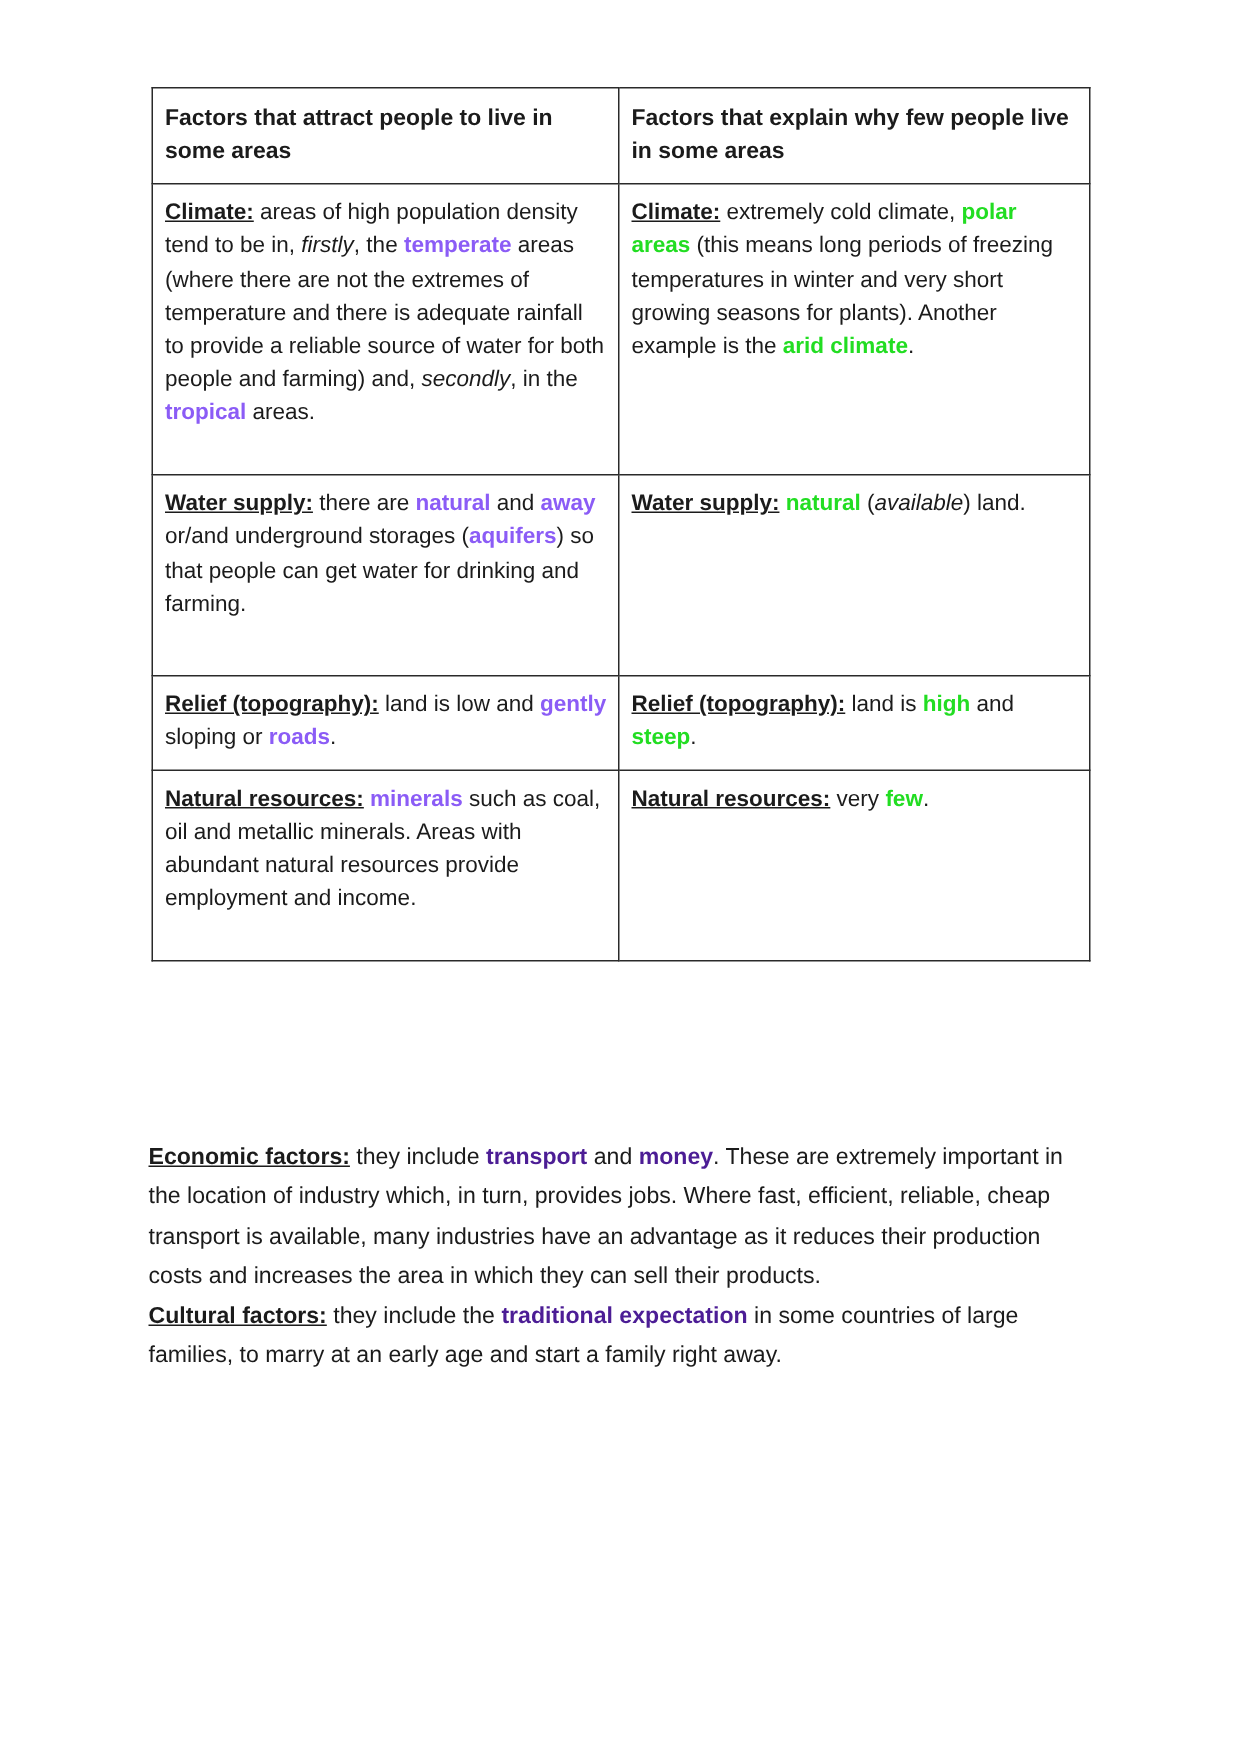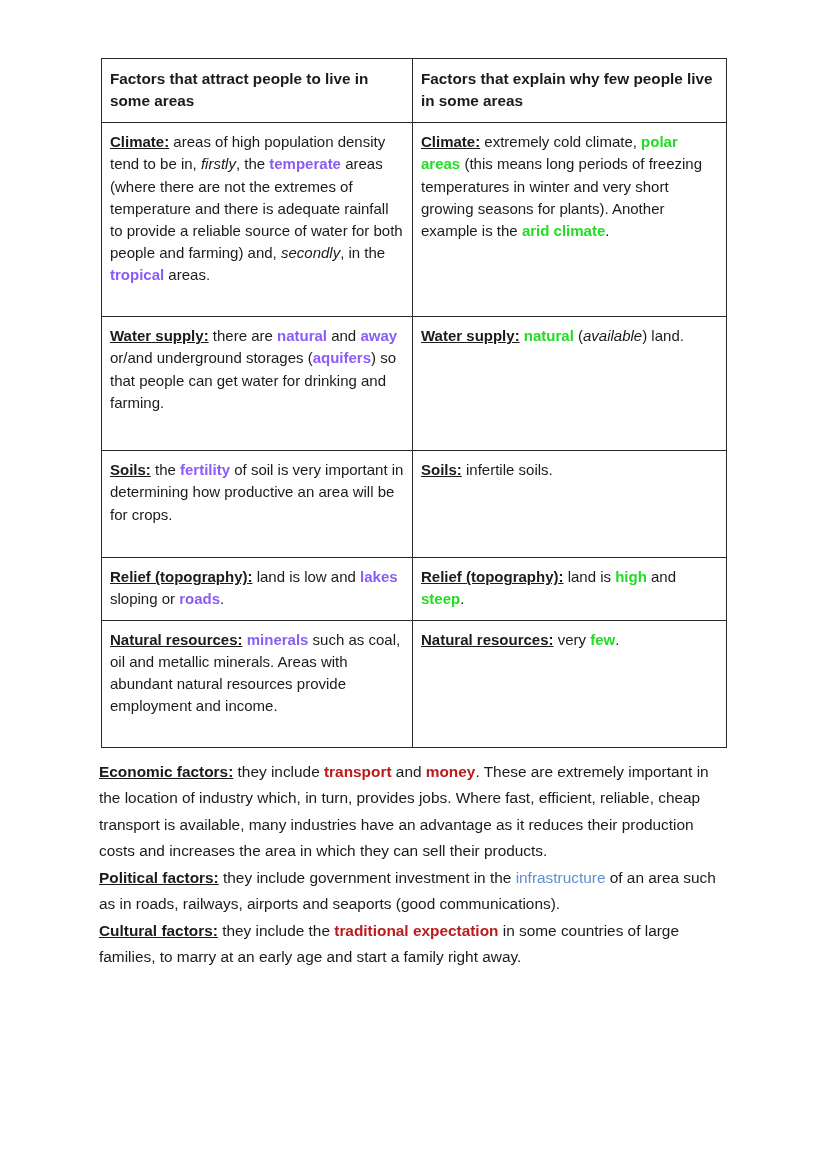--- a/index.html
+++ b/index.html
@@ -53,21 +53,21 @@
   
   #notes{
     position:absolute;
     left:99px; top:759px;
     width:626px;
     font-size:15.4px;
     line-height:1.72;
     color:#1b1b1b;
   }
   #notes p{ margin:0; }
-  .pb{ font-weight:bold; color:#b91c1c; }      
+  .pb{ font-weight:bold; color:#4c1d95; }      
   .pbn{ font-weight:normal; color:#5b8fd4; }   
 </style>
 </head>
 <body>
 
 <div id="page">
 
   <table id="factors-table">
     <colgroup>
         <col class="c1">
@@ -94,32 +94,24 @@
 
       <tr class="row-2">
         <td>
           <span class="lead">Water supply:</span><span> there are <span class="kb">natural</span> and <span class="kb">away</span> or/and underground storages (<span class="kb">aquifers</span>) so that people can get water for drinking and farming.</span>
         </td>
         <td>
           <span class="lead">Water supply:</span><span> <span class="kg">natural</span> (<span class="it">available</span>) land.</span>
         </td>
       </tr>
 
-      <tr class="row-3">
-        <td>
-          <span class="lead">Soils:</span><span> the <span class="kb">fertility</span> of soil is very important in determining how productive an area will be for crops.</span>
-        </td>
-        <td>
-          <span class="lead">Soils:</span><span> infertile soils.</span>
-        </td>
-      </tr>
 
       <tr class="row-4">
         <td>
-          <span class="lead">Relief (topography):</span><span> land is low and <span class="kb">lakes</span> sloping or <span class="kb">roads</span>.</span>
+          <span class="lead">Relief (topography):</span><span> land is low and <span class="kb">gently</span> sloping or <span class="kb">roads</span>.</span>
         </td>
         <td>
           <span class="lead">Relief (topography):</span><span> land is <span class="kg">high</span> and <span class="kg">steep</span>.</span>
         </td>
       </tr>
 
       <tr class="row-5">
         <td>
           <span class="lead">Natural resources:</span><span> <span class="kb">minerals</span> such as coal, oil and metallic minerals. Areas with abundant natural resources provide employment and income.</span>
         </td>
@@ -130,23 +122,20 @@
 
     </tbody>
   </table>
 
   <div id="notes">
 
     <p>
       <span class="lead">Economic factors:</span><span> they include <span class="pb">transport</span> and <span class="pb">money</span>. These are extremely important in the location of industry which, in turn, provides jobs. Where fast, efficient, reliable, cheap transport is available, many industries have an advantage as it reduces their production costs and increases the area in which they can sell their products.</span>
     </p>
 
-    <p>
-      <span class="lead">Political factors:</span><span> they include government investment in the <span class="pbn">infrastructure</span> of an area such as in roads, railways, airports and seaports (good communications).</span>
-    </p>
 
 
     <p>
       <span class="lead">Cultural factors:</span><span> they include the <span class="pb">traditional expectation</span> in some countries of large families, to marry at an early age and start a family right away.</span>
     </p>
 
   </div>
 
 </div>
 

